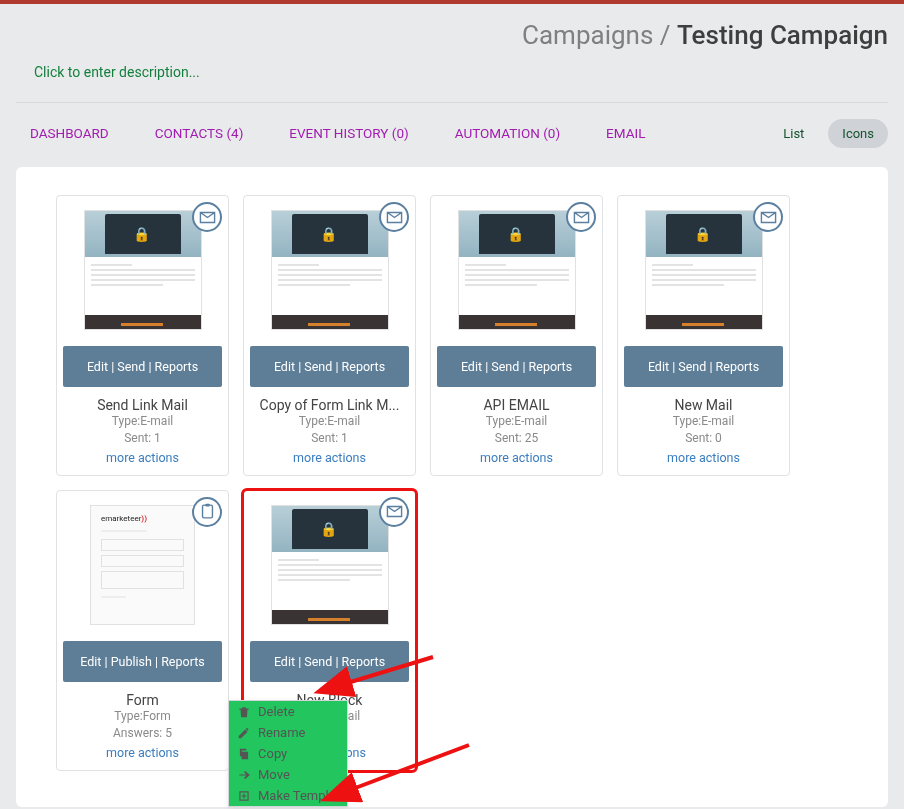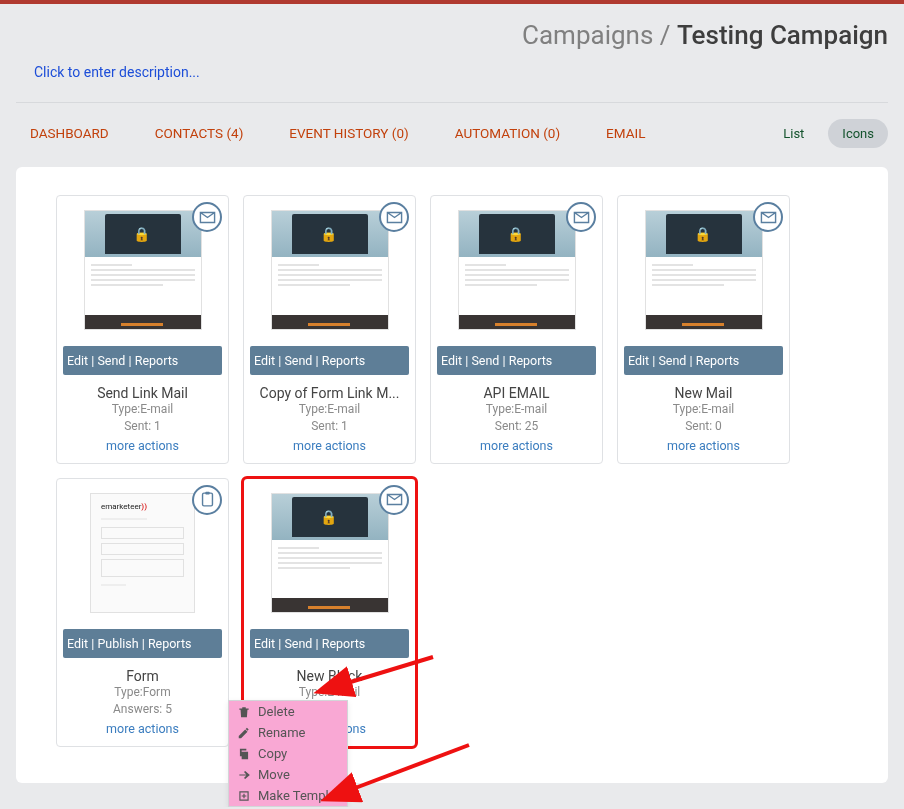--- a/index.html
+++ b/index.html
@@ -8,28 +8,28 @@
     font-family: "Segoe UI", Roboto, Arial, sans-serif;
     background: #e9eaec;
     color: #4a4a4a;
     width: 904px;
   }
   .topbar { height: 4px; background: #b03a30; }
   .page { padding: 10px 16px 24px 16px; }
   .breadcrumb { font-size: 26px; color: #808080; margin: 6px 0 0 8px; font-weight: 400; text-align: right; }
   .breadcrumb .current { color: #3e3e3e; font-weight: 500; }
   .desc {
-    font-size: 14px; color: #1d4ed8; margin: 14px 0 22px 18px;
+    font-size: 14px; color: #15803d; margin: 14px 0 22px 18px;
     cursor: text;
   }
   .hr { height: 1px; background: #d7d9dc; margin: 0 0 10px 0; }
   .tabs-row { display: flex; align-items: center; padding: 4px 0 18px 0; }
   .tabs { display: flex; gap: 18px; align-items: center; }
   .tab {
-    font-size: 13.5px; color: #c2410c; padding: 8px 14px; border-radius: 18px;
+    font-size: 13.5px; color: #a21caf; padding: 8px 14px; border-radius: 18px;
     cursor: pointer; white-space: nowrap;
   }
   .tab.active { background: #ffffff; color: #4a4a4a; }
   .view-toggle { margin-left: auto; display: flex; gap: 10px; }
   .vbtn {
     font-size: 13px; color: #14532d; padding: 7px 14px; border-radius: 16px;
     cursor: pointer;
   }
   .vbtn.active { background: #cfd2d7; }
   .panel {
@@ -53,21 +53,21 @@
   .badge {
     position: absolute; top: 6px; right: 6px;
     width: 30px; height: 30px; border-radius: 50%;
     border: 2px solid #5a7fa0; background: #fff;
     display: flex; align-items: center; justify-content: center;
     z-index: 3;
   }
   .badge svg { width: 17px; height: 17px; fill: #5a7fa0; }
   .action-bar {
     margin: 0 6px 6px 6px; background: #5e7e97; color: #fff;
-    font-size: 12.5px; text-align: left; padding: 7px 4px;
+    font-size: 12.5px; text-align: center; padding: 13px 4px;
     border-radius: 2px; cursor: pointer;
   }
   .card-title { text-align: center; font-size: 14px; color: #444; padding: 4px 6px 0 6px;
     white-space: nowrap; overflow: hidden; text-overflow: ellipsis; }
   .card-sub { text-align: center; font-size: 12px; color: #8a8a8a; line-height: 1.45; }
   .more { text-align: center; font-size: 12.5px; color: #3b7dbf; cursor: pointer; padding: 2px 0 4px 0; }
   
   .thumb .photo {
     height: 46px; background: linear-gradient(#b8cfd8, #93b3c1);
     display:flex; align-items:center; justify-content:center;
@@ -87,21 +87,21 @@
   .thumb .footer .bar { position:absolute; bottom:3px; left:36px; width:42px; height:3px; background:#d7802c; }
   
   .fthumb { width:105px; height:120px; background:#fafafa; border:1px solid #e1e1e1; padding:8px 10px; position:relative; }
   .flogo { font-size:8px; color:#222; }
   .flogo b { color:#d33; }
   .fline { height:2px; background:#eee; margin:7px 0; }
   .fbox { height:12px; border:1px solid #e1e1e1; margin:4px 0; }
   
   .menu {
     position: absolute; left: 228px; top: 696px;
-    width: 120px; background: #f9a8d4; border: 1px solid #d3d5d8;
+    width: 120px; background: #22c55e; border: 1px solid #d3d5d8;
     font-size: 13px; color: #555; z-index: 10;
     box-shadow: 0 2px 6px rgba(0,0,0,0.08);
   }
   .menu-item {
     display: flex; align-items: center; gap: 7px;
     padding: 3px 8px; cursor: pointer; white-space: nowrap;
   }
   .menu-item svg { width:14px; height:14px; fill:#555; flex:0 0 14px; }
   
   .arrow { position: absolute; z-index: 20; }

